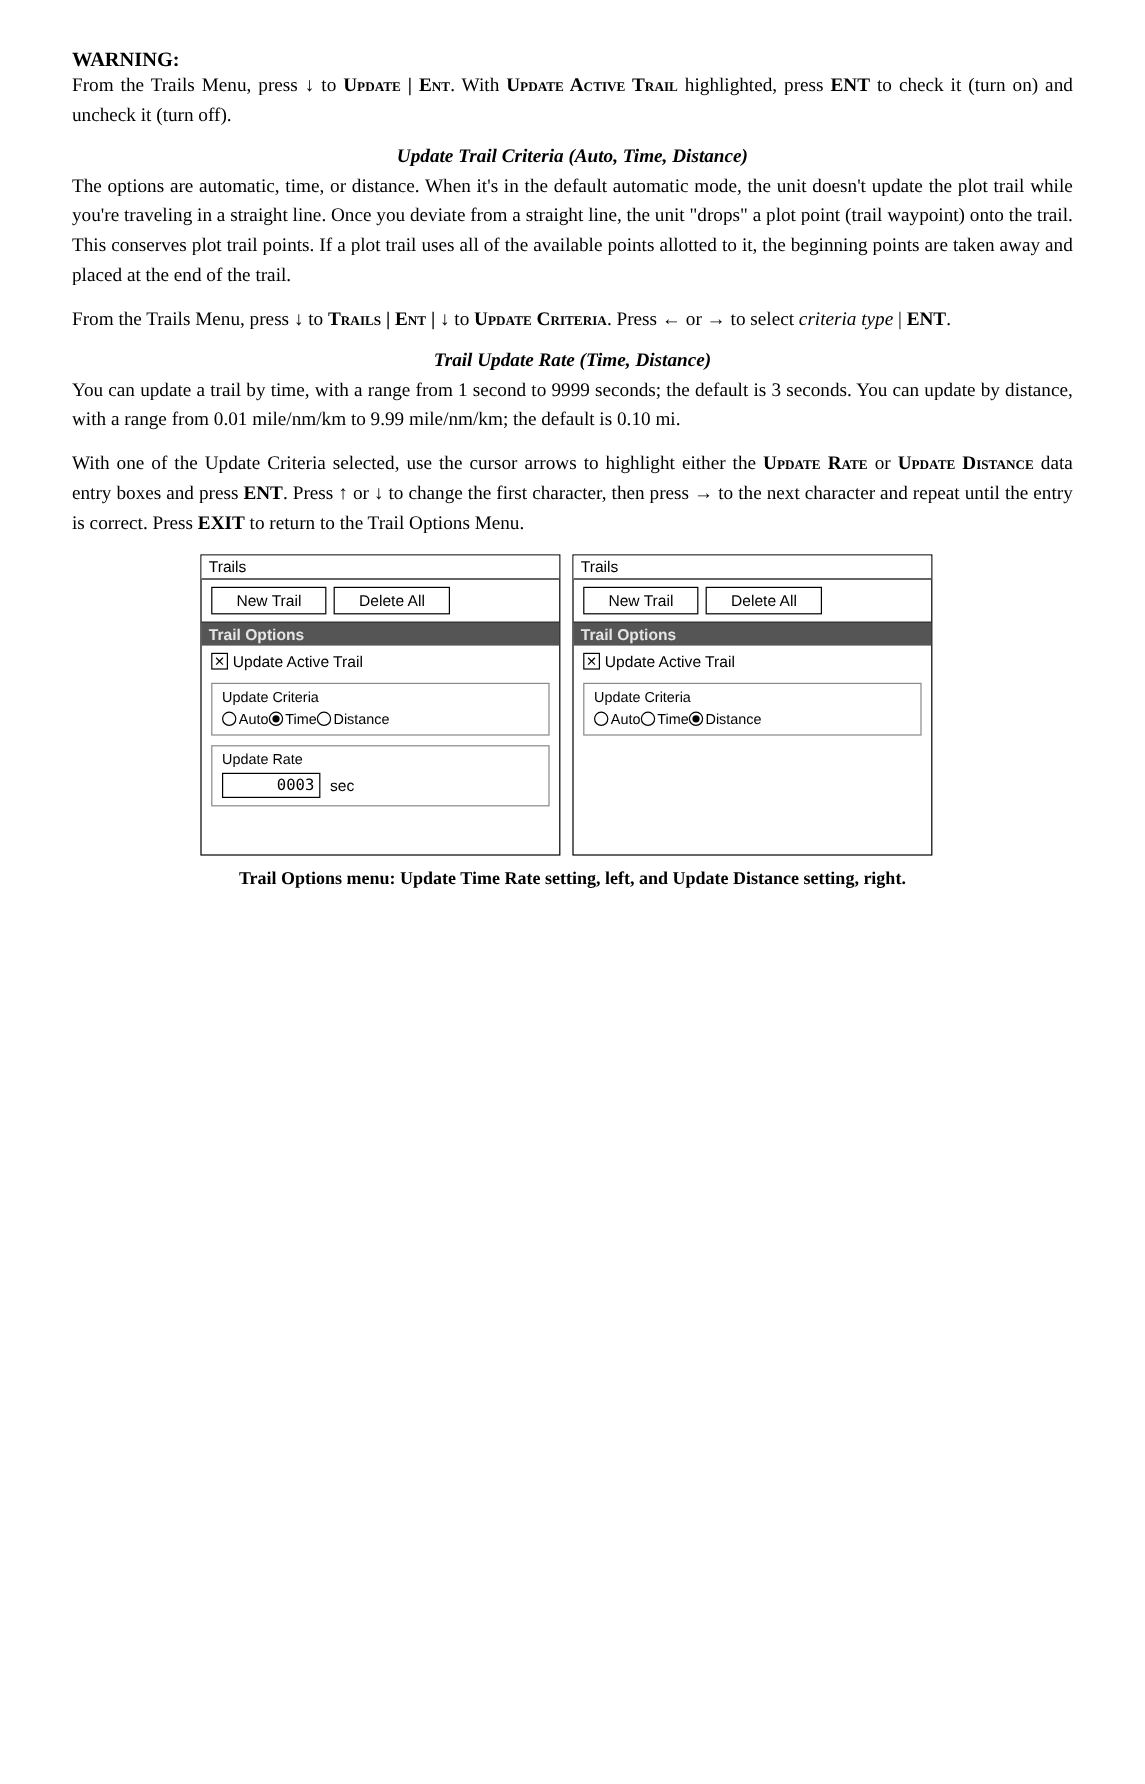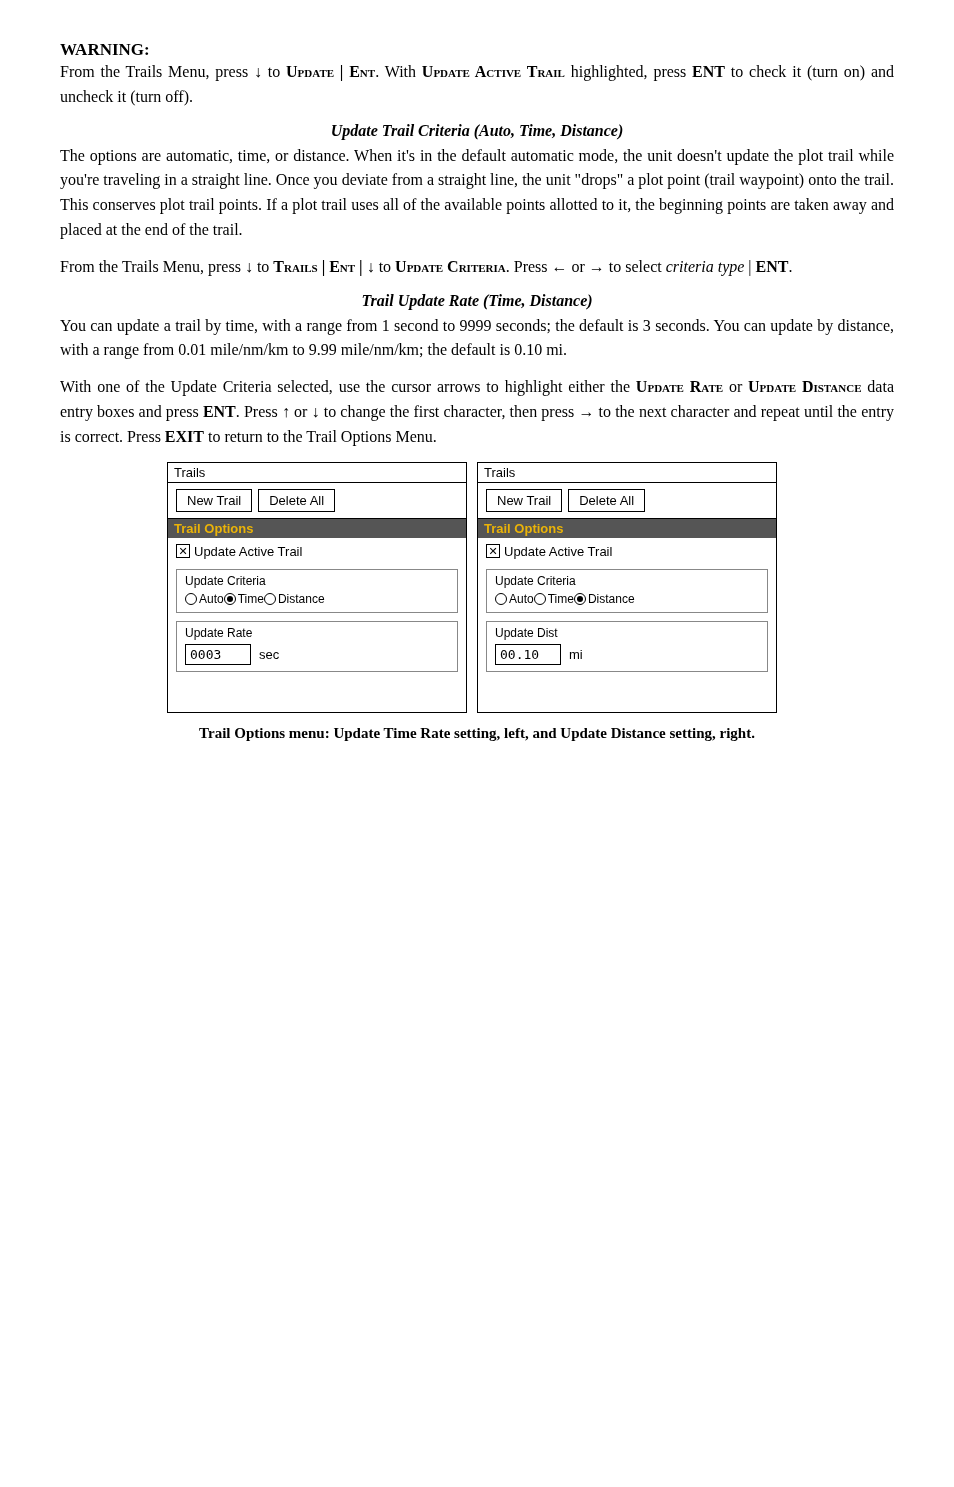--- a/index.html
+++ b/index.html
@@ -69,28 +69,28 @@
     }
     .panel-buttons-row {
       display: flex;
       gap: 6px;
       padding: 6px 8px;
       border-bottom: 1px solid #000;
     }
     .panel-btn {
       border: 1px solid #000;
       background: #fff;
-      padding: 3px 10px;
+      padding: 3px 20px;
       font-size: 13px;
       font-family: Arial, Helvetica, sans-serif;
       cursor: pointer;
     }
     .panel-section-bar {
       background: #555;
-      color: #eab308;
+      color: #e5e5e5;
       padding: 2px 6px;
       font-size: 13px;
       font-weight: bold;
     }
     .panel-content {
       padding: 6px 8px;
     }
     .checkbox-row {
       display: flex;
       align-items: center;
@@ -159,21 +159,22 @@
     .update-rate-input-row {
       display: flex;
       align-items: center;
       gap: 8px;
     }
     .update-input-box {
       border: 1px solid #000;
       padding: 2px 4px;
       font-size: 13px;
       font-family: monospace;
-      width: 66px;
+      width: 82px;
+      text-align: right;
     }
     .unit-label {
       font-size: 13px;
     }
     .panel-spacer {
       height: 30px;
     }
     .caption {
       text-align: center;
       font-weight: bold;
@@ -279,26 +280,19 @@
           <div class="radio-item">
             <div class="radio-circle"></div>
             <span>Time</span>
           </div>
           <div class="radio-item">
             <div class="radio-circle selected"></div>
             <span>Distance</span>
           </div>
         </div>
       </div>
-      <div class="update-rate-group">
-        <div class="update-rate-legend">Update Dist</div>
-        <div class="update-rate-input-row">
-          <div class="update-input-box">00.10</div>
-          <span class="unit-label">mi</span>
-        </div>
-      </div>
       <div class="panel-spacer"></div>
     </div>
   </div>
 
 </div>
 
 <div class="caption">Trail Options menu: Update Time Rate setting, left, and Update Distance setting, right.</div>
 
 </body></html>

